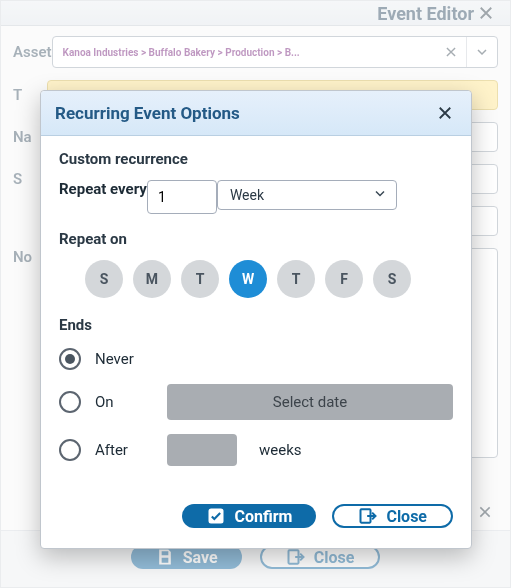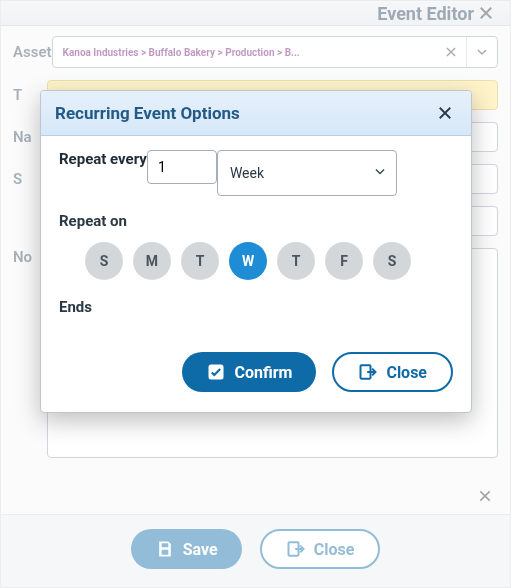--- a/index.html
+++ b/index.html
@@ -16,35 +16,35 @@
 .asset-clear,.asset-dd{width:30px;height:30px;display:flex;align-items:center;justify-content:center;color:#3b4a56}
 .asset-sep{width:1px;height:100%;background:#c9ced4}
 .field-row{display:flex;align-items:center;gap:8px;padding:6px 12px}
 .field-label{width:26px;color:#3d5364;font-weight:600;font-size:15px}
 .field-input{flex:1;height:30px;border:1px solid #9aa4af;border-radius:4px;background:#fff}
 .field-input.yellow{background:#ffe58a;border-color:#d6b94e}
 .notes-row{display:flex;align-items:flex-start;gap:8px;padding:6px 12px}
 .notes-box{flex:1;height:210px;border:1px solid #9aa4af;border-radius:4px;background:#fff}
 .editor-footer{margin-top:auto;padding:14px 12px 18px;display:flex;align-items:center;justify-content:center;gap:18px;position:relative;border-top:1px solid #d2d8de;background:#ecedef}
 .footer-x{position:absolute;right:14px;top:-30px;width:22px;height:22px;display:flex;align-items:center;justify-content:center;color:#2b3a46}
-.btn{display:flex;align-items:center;gap:8px;height:40px;padding:0 24px;border-radius:20px;font-weight:700;font-size:16px;cursor:pointer}
+.btn{display:flex;align-items:center;gap:8px;height:24px;padding:0 24px;border-radius:20px;font-weight:700;font-size:16px;cursor:pointer}
 .btn-primary{background:#0e6ba8;color:#fff;border:none}
 .btn-outline{background:#fff;color:#0e6ba8;border:2px solid #0e6ba8}
 .btn svg{width:20px;height:20px}
 
 .modal-mask{position:absolute;inset:0;background:rgba(255,255,255,0.55)}
 .modal{position:absolute;left:40px;top:90px;width:432px;background:#fff;border:1px solid #c0c6cd;border-radius:4px;box-shadow:0 8px 24px rgba(0,0,0,.25);display:flex;flex-direction:column}
 .modal-header{background:linear-gradient(#e6f0fb,#d6e8f8);border-bottom:1px solid #b9cfe2;display:flex;align-items:center;justify-content:space-between;padding:10px 14px;border-radius:4px 4px 0 0}
 .modal-title{color:#245a86;font-weight:700;font-size:17px}
 .modal-body{padding:14px 18px 18px;color:#1d2b36}
 .sect{font-weight:700;font-size:15px;color:#2b3945;margin-bottom:12px}
 .repeat-row{display:flex;align-items:flex-start;margin-bottom:16px}
 .repeat-label{font-weight:700;font-size:15px}
 .num-input{width:70px;height:34px;border:1px solid #a5adba;border-radius:4px;padding:0 10px;font-size:14px}
-.sel{position:relative;height:46px;min-width:180px;border:1px solid #a5adba;border-radius:4px;padding:0 34px 0 12px;display:flex;align-items:center;font-size:14px;color:#2b3945}
+.sel{position:relative;height:30px;min-width:180px;border:1px solid #a5adba;border-radius:4px;padding:0 34px 0 12px;display:flex;align-items:center;font-size:14px;color:#2b3945}
 .sel .chev{position:absolute;right:8px;top:50%;transform:translateY(-50%);color:#3b4a56}
 .days-row{display:flex;gap:10px;margin:10px 0 18px;padding-left:26px}
 .day{width:38px;height:38px;border-radius:50%;background:#d4d7da;color:#4a5560;font-weight:700;font-size:14px;display:flex;align-items:center;justify-content:center}
 .day.sel-on{background:#1e8dd6;color:#fff}
 .ends-block{}
 .opt-row{display:flex;align-items:center;gap:14px;margin:14px 0}
 .radio{width:22px;height:22px;border:2px solid #5c6570;border-radius:50%;display:flex;align-items:center;justify-content:center;flex-shrink:0}
 .radio.on::after{content:"";width:10px;height:10px;background:#4a5560;border-radius:50%}
 .opt-label{width:58px;font-size:15px}
 .date-pill{flex:1;height:36px;border-radius:4px;background:#a9adb2;color:#3d444b;display:flex;align-items:center;justify-content:center;font-size:15px}
@@ -131,20 +131,21 @@
 <div class="modal">
   <div class="modal-header">
     <div class="modal-title">Recurring Event Options</div>
     <div class="close-x">
       <svg viewBox="0 0 24 24">
           <path d="M5 5l14 14M19 5L5 19"></path>
         </svg>
     </div>
   </div>
   <div class="modal-body">
+    <div class="sect">Custom recurrence</div>
 
     <div class="repeat-row">
       <div class="repeat-label">Repeat every</div>
       <input class="num-input" value="1" style="">
       <div class="sel">
         <span>Week</span>
         <span class="chev"><svg viewBox="0 0 24 24">
               <path d="M6 9l6 6 6-6"></path>
             </svg></span>
       </div>
@@ -155,20 +156,37 @@
         <div class="day">S</div>
         <div class="day">M</div>
         <div class="day">T</div>
         <div class="day sel-on">W</div>
         <div class="day">T</div>
         <div class="day">F</div>
         <div class="day">S</div>
       </div>
 
     <div class="sect">Ends</div>
+    <div class="ends-block">
+      <div class="opt-row">
+        <div class="radio on"></div>
+        <div class="opt-label">Never</div>
+      </div>
+      <div class="opt-row">
+        <div class="radio"></div>
+        <div class="opt-label">On</div>
+        <div class="date-pill">Select date</div>
+      </div>
+      <div class="opt-row">
+        <div class="radio"></div>
+        <div class="opt-label">After</div>
+        <div class="weeks-input"></div>
+        <div class="weeks-label">weeks</div>
+      </div>
+    </div>
   </div>
   <div class="modal-footer">
     <button class="btn btn-primary">
       <svg viewBox="0 0 24 24" fill="#fff">
           <rect x="3" y="3" width="18" height="18" rx="3" fill="#fff"></rect>
           <path d="M7 12.5l3 3 7-7" stroke="#0e6ba8" stroke-width="2.6" fill="none"></path>
         </svg>
       <span>Confirm</span>
     </button>
     <button class="btn btn-outline">

